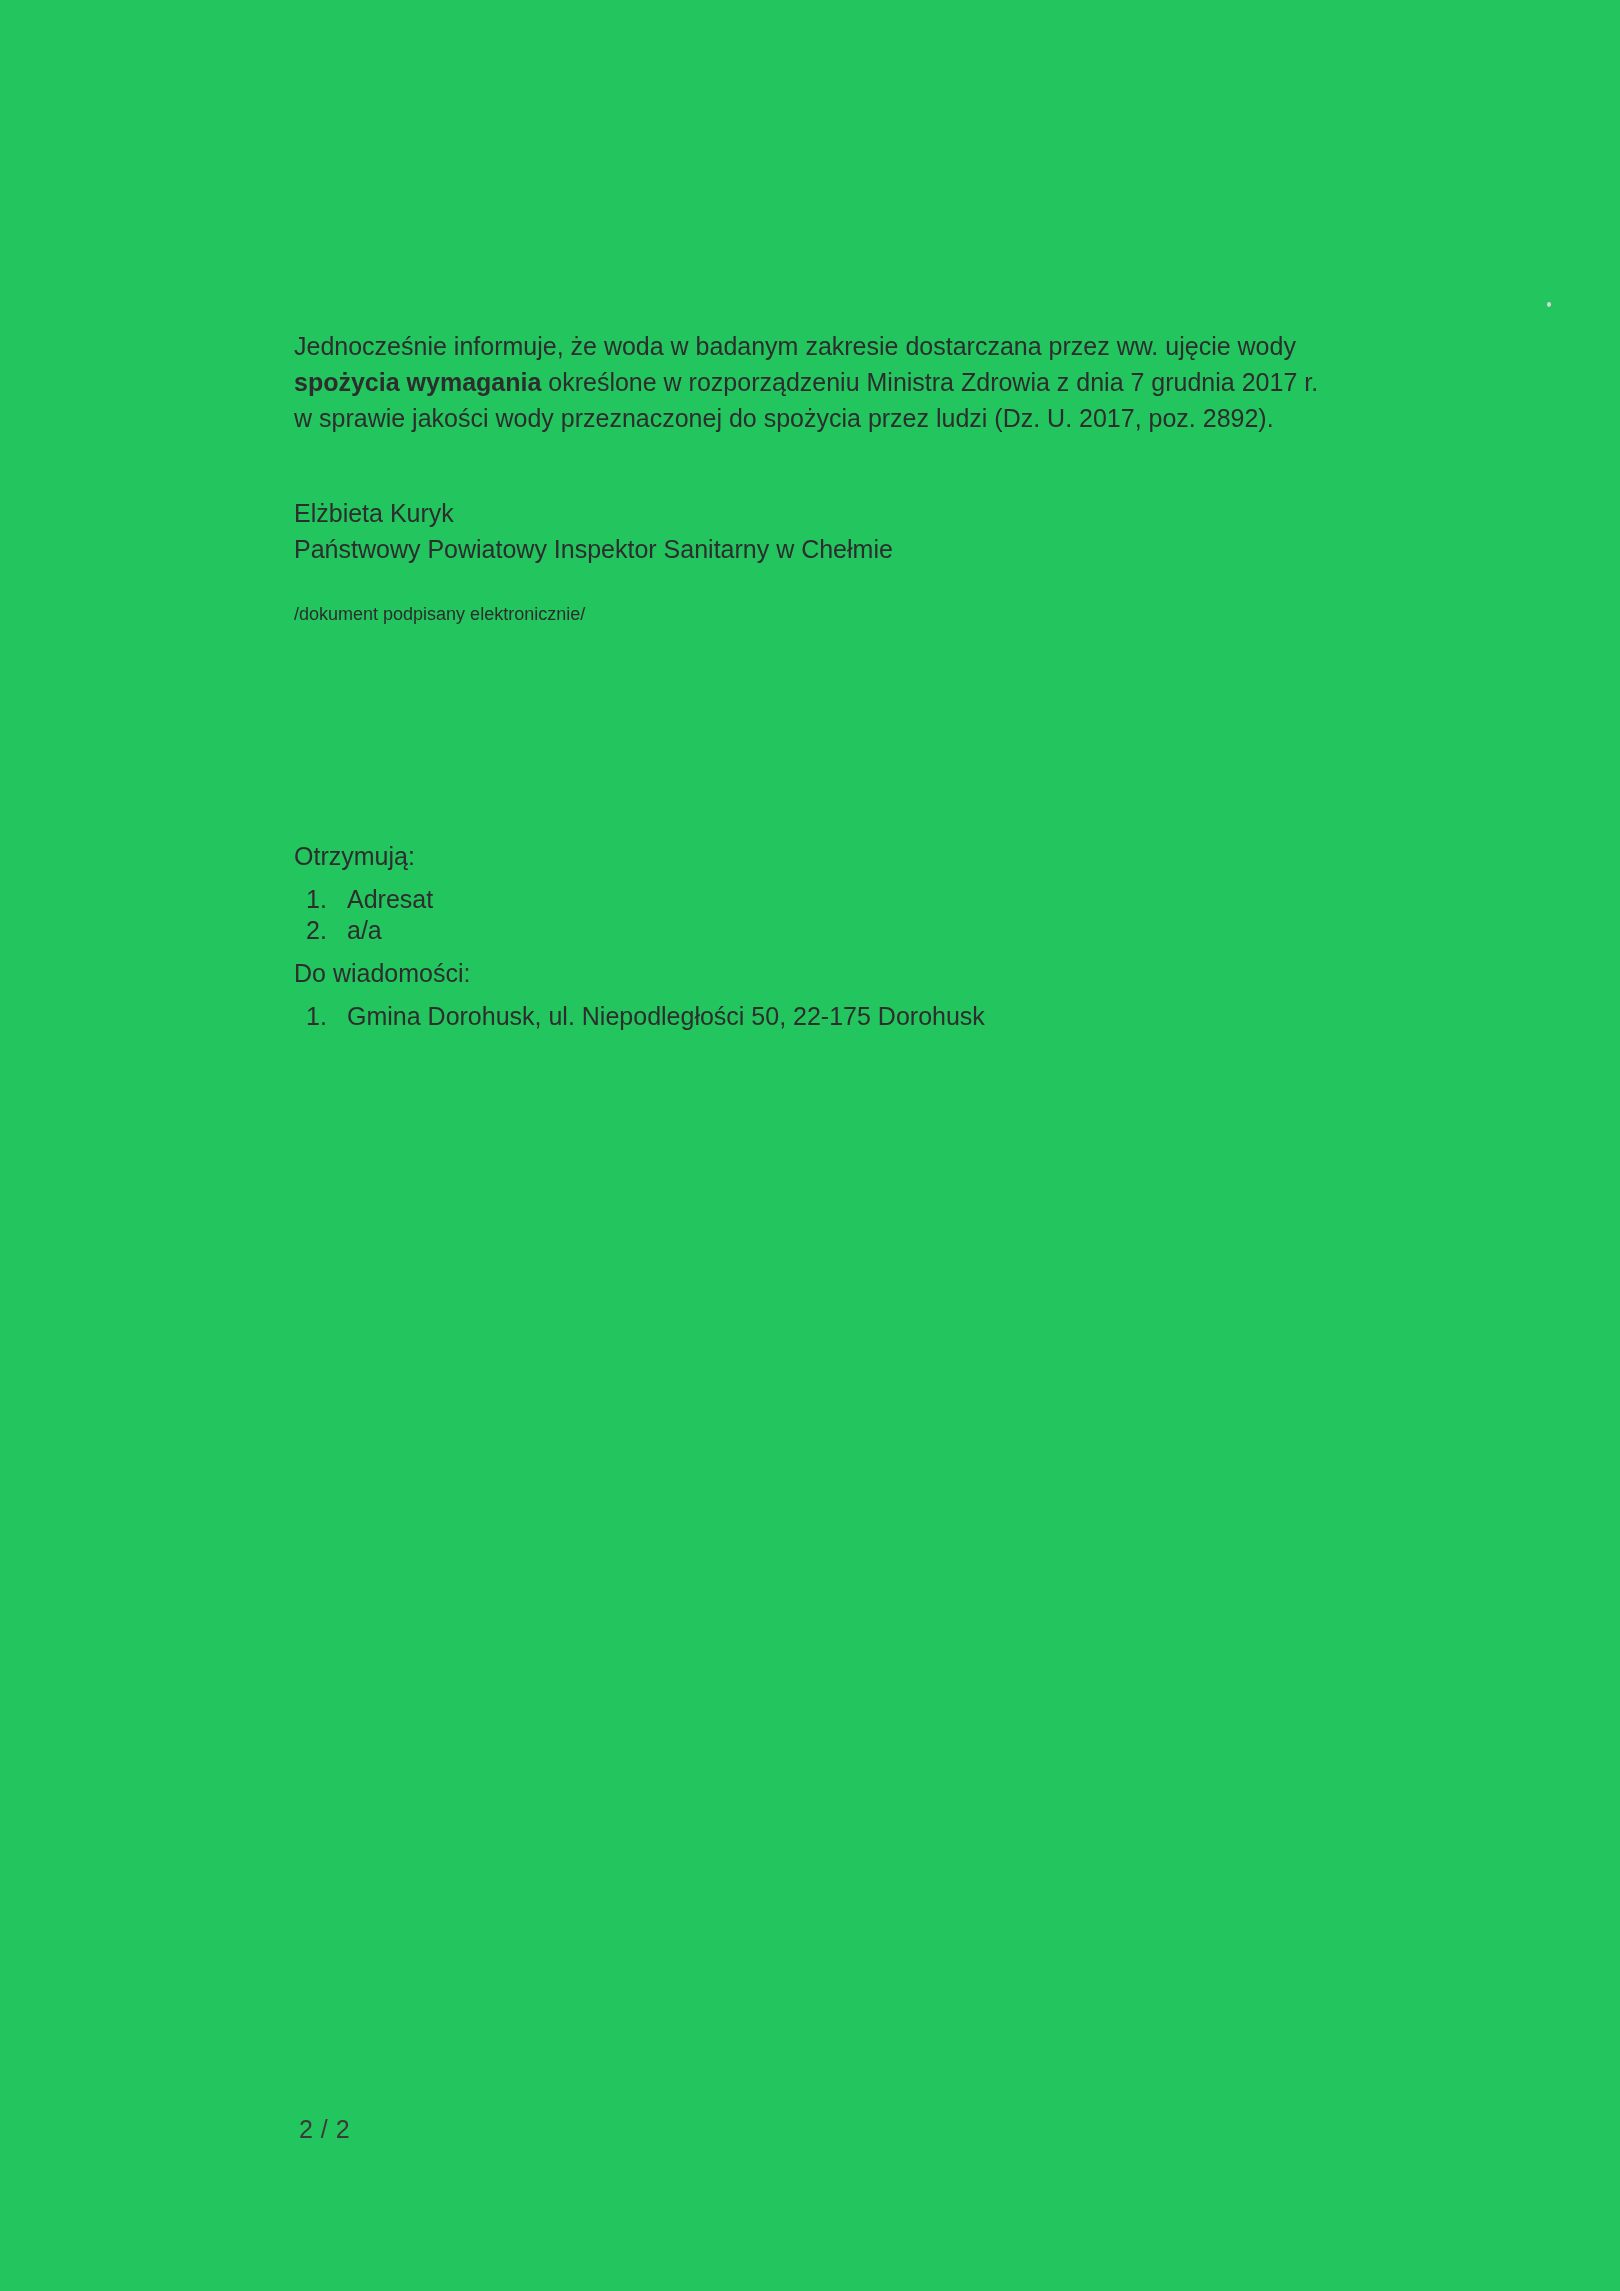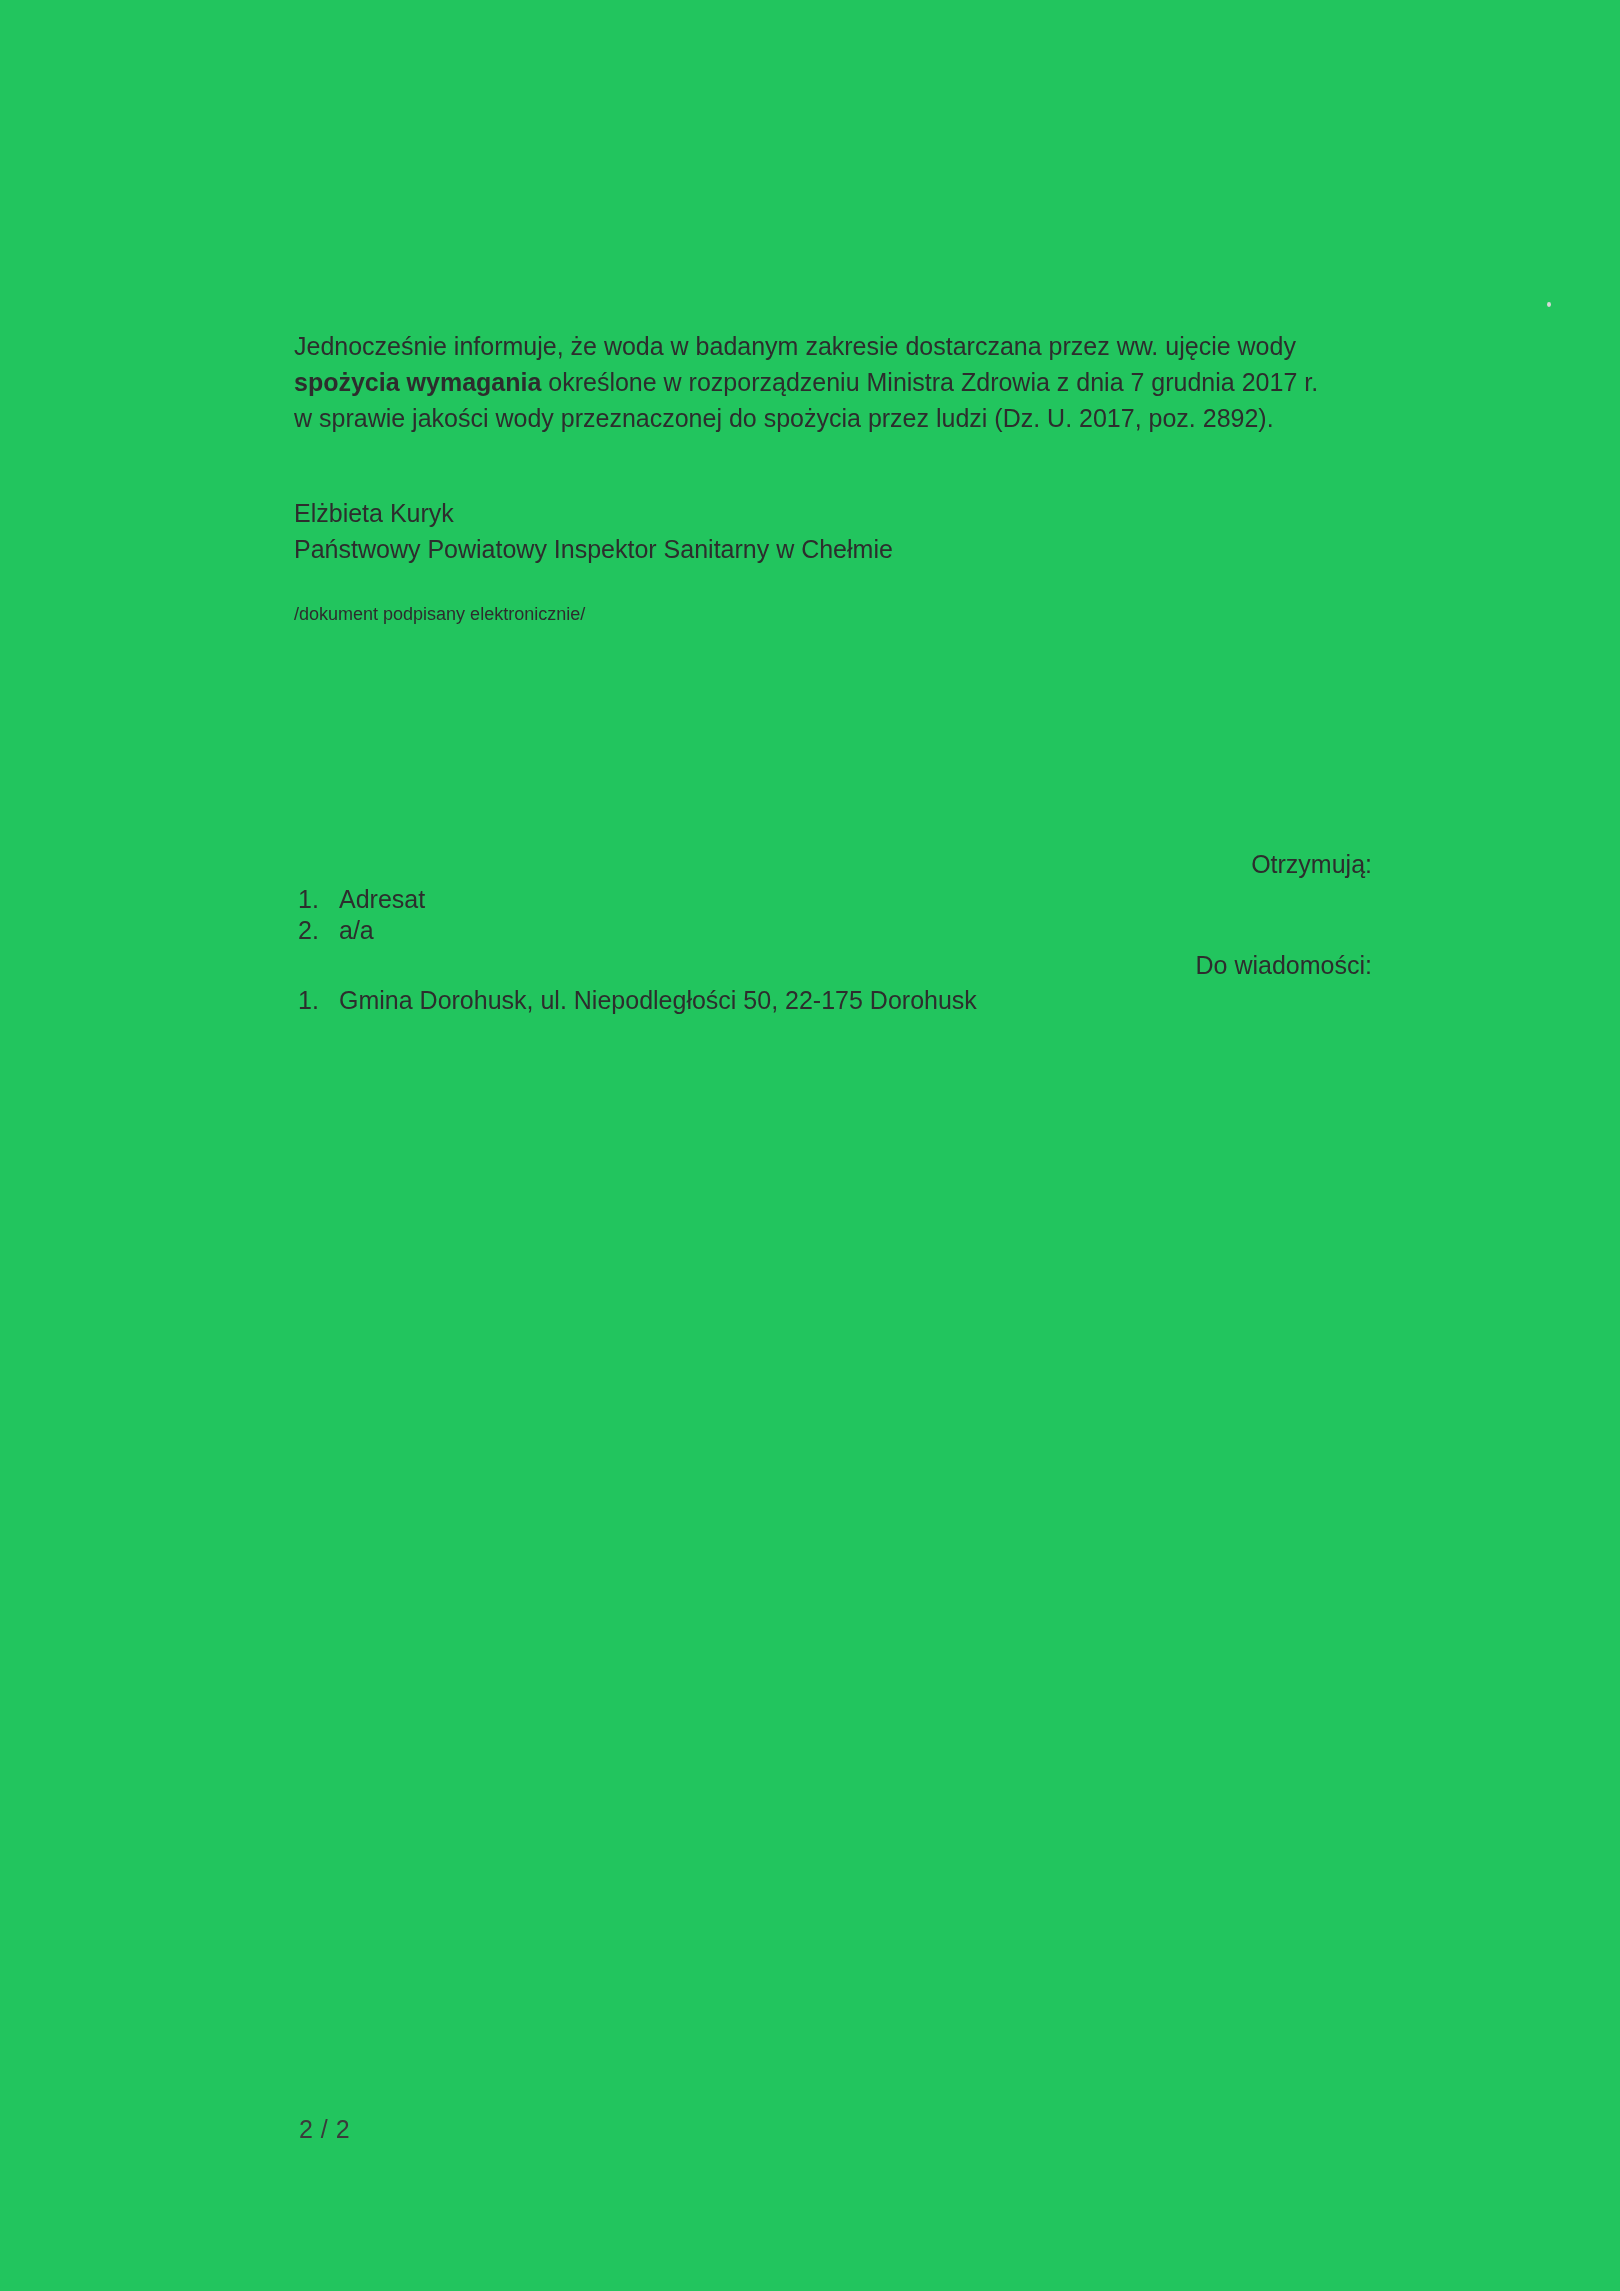--- a/index.html
+++ b/index.html
@@ -66,27 +66,26 @@
     position: absolute;
     left: 294px;
     top: 841px;
     width: 1078px;
     font-size: 25px;
     line-height: 31px;
     color: #2d2d2d;
   }
 
   .recipients .hdr {
-    margin: 8px 0 2px 0;
-    text-align: right;
+    margin: 0 0 2px 0;
   }
 
   .recipients ol {
     list-style: none;
-    margin: 4px;
+    margin: 12px;
     padding: 0;
   }
 
   .recipients ol li {
     display: block;
     white-space: nowrap;
   }
 
   .recipients ol li .num {
     display: inline-block;

